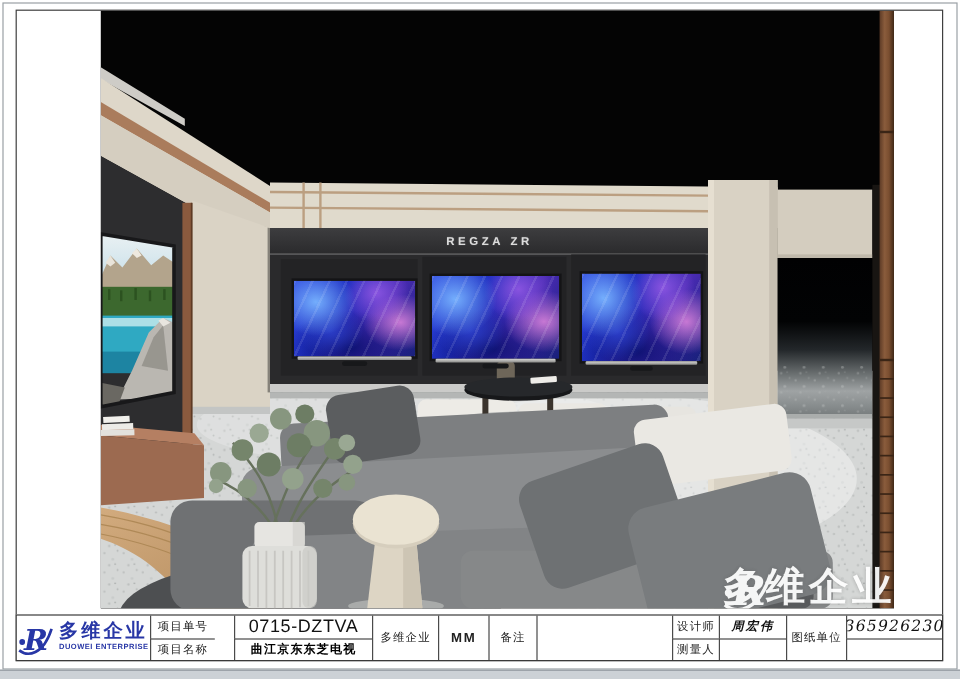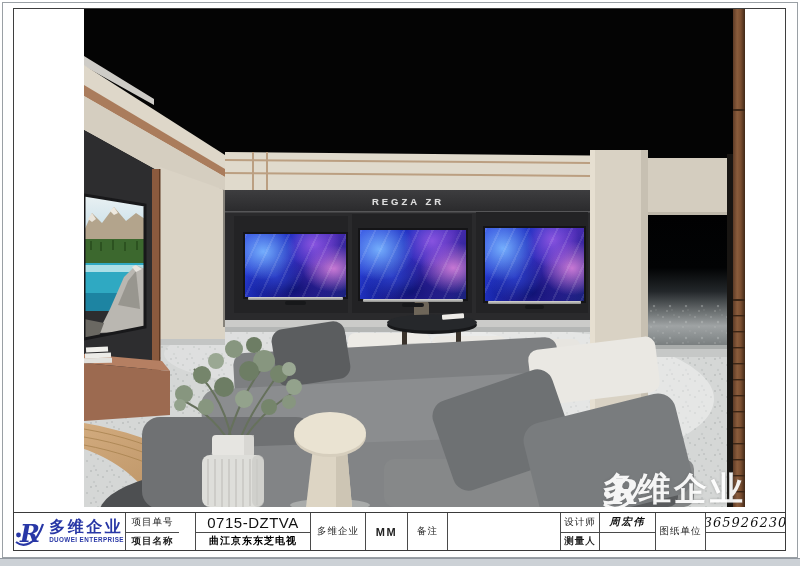--- a/index.html
+++ b/index.html
@@ -37,21 +37,21 @@
   .watermark{position:absolute;left:518px;top:458px;display:flex;align-items:center;opacity:.93;white-space:nowrap;}
   .wm-text{font-size:33px;font-weight:bold;letter-spacing:3px;color:#ffffff;
     text-shadow:0 0 3px rgba(90,90,90,.45);font-family:"Liberation Sans",sans-serif;}
 
   
   .titleblock{position:absolute;left:13px;top:512px;width:773px;height:39px;box-sizing:border-box;
     display:grid;grid-template-columns:111px 54px 131px 55px 42px 40px 113px 39px 56px 50px 1fr;
     grid-template-rows:1fr 1fr;border:1px solid #3a3a3a;background:#fff;color:#1c1c1c;}
   .cell{border-left:1px solid #4a4a4a;display:flex;align-items:center;justify-content:center;overflow:hidden;}
   .cell.first{border-left:none;}
-  .r1{grid-row:1;} .r2{grid-row:2;border-top:1px solid #4a4a4a;font-weight:bold;} .span2{grid-row:1/3;}
+  .r1{grid-row:1;} .r2{grid-row:2;border-top:1px solid #4a4a4a;} .span2{grid-row:1/3;}
   .c1{grid-column:1;} .c2{grid-column:2;} .c3{grid-column:3;margin-left:16px;} .c4{grid-column:4;} .c5{grid-column:5;}
   .c6{grid-column:6;} .c7{grid-column:7;} .c8{grid-column:8;} .c9{grid-column:9;} .c10{grid-column:10;} .c11{grid-column:11;}
   .lbl{font-size:9.5px;letter-spacing:1px;color:#222;text-align:right;}
   .proj-no{font-size:15px;letter-spacing:.5px;color:#111;}
   .proj-name{font-size:10px;font-weight:bold;letter-spacing:1px;color:#000;}
   .unit{font-size:11px;letter-spacing:1.5px;font-weight:bold;color:#222;}
   .script{font-family:"DejaVu Serif","Liberation Serif",serif;font-style:italic;}
   .designer-v{font-size:10px;font-weight:bold;letter-spacing:2px;color:#111;}
   .phone-v{font-size:13px;letter-spacing:1px;color:#111;}
 

